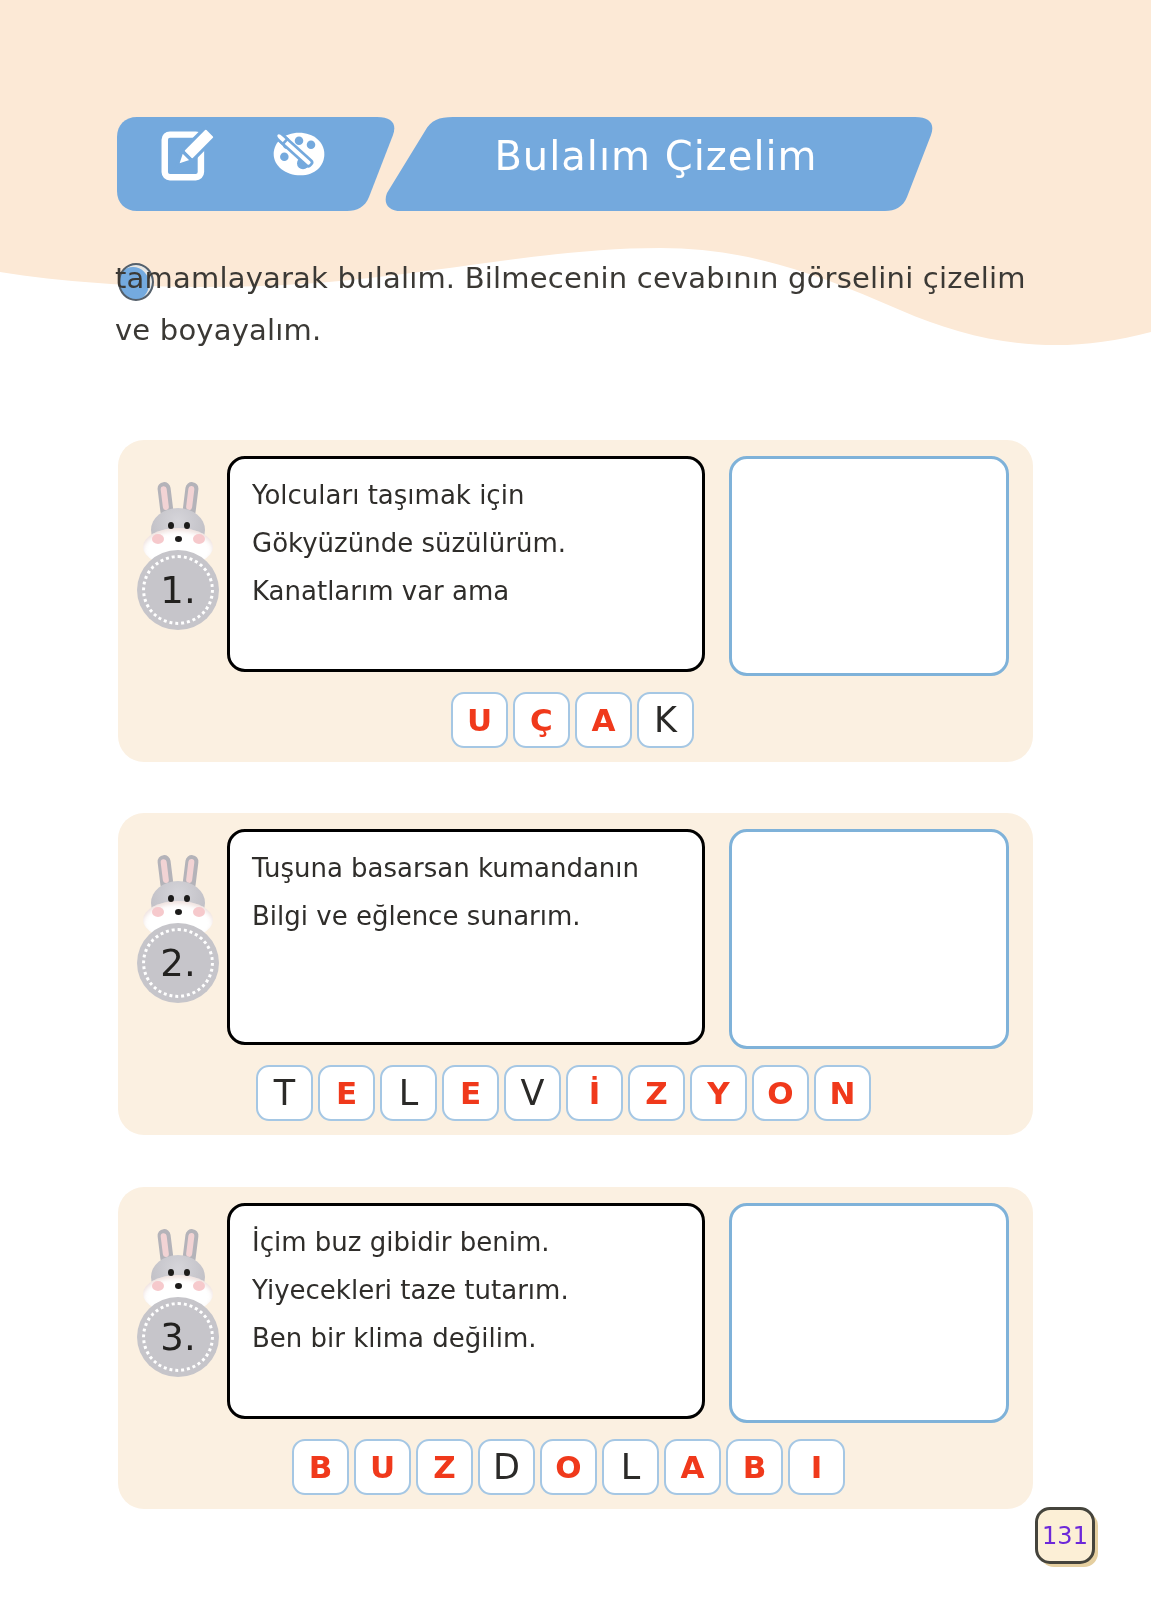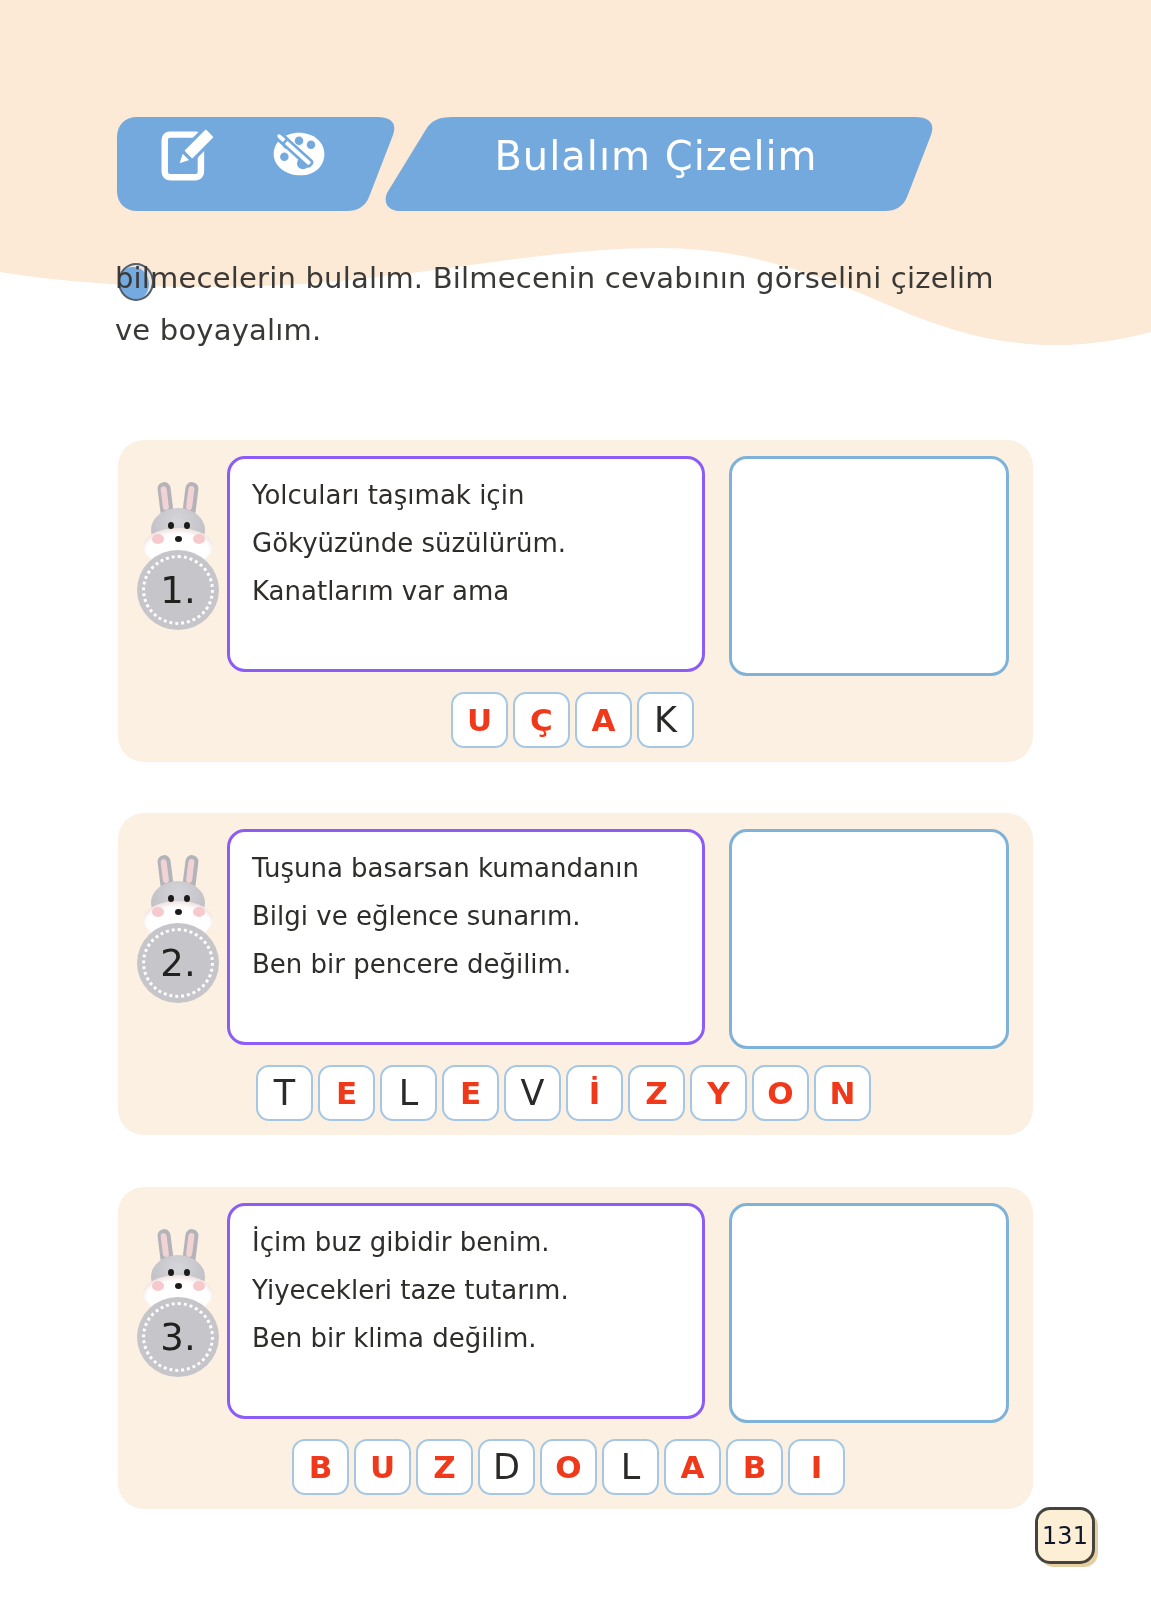--- a/index.html
+++ b/index.html
@@ -44,21 +44,21 @@
   }
   .instruction .l1 { padding-left:76px; }
 
   
   .card {
     position:absolute; left:118px; width:915px; height:322px;
     background:#fbf0e1; border-radius:26px;
   }
   .riddle-box {
     position:absolute; left:109px; top:16px; width:478px; height:216px;
-    background:#ffffff; border:3px solid #8b5cf6; border-radius:18px;
+    background:#ffffff; border:3px solid #000000; border-radius:18px;
     padding:12px 10px 0 22px;
   }
   .riddle-box p { font-size:26px; line-height:48px; color:#2f2d2a; white-space:nowrap; }
   .draw-box {
     position:absolute; left:611px; top:16px; width:280px; height:220px;
     background:#ffffff; border:3px solid #7fb2d9; border-radius:18px;
   }
   .tiles {
     position:absolute; top:252px; display:flex; gap:5px;
   }
@@ -99,21 +99,21 @@
     border:3px dotted #ffffff;
   }
   .num-circle span { position:relative; font-size:37px; font-weight:500; color:#22211f; }
 
   
   .page-num {
     position:absolute; left:1035px; top:1507px; width:60px; height:57px;
     background:#fcefd6; border:3px solid #45443c; border-radius:15px;
     box-shadow:4px 4px 0 -1px #e5cfa0;
     display:flex; align-items:center; justify-content:center;
-    font-size:24px; color:#0f172a;
+    font-size:24px; color:#6d28d9;
   }
 </style>
 </head>
 <body>
 
 <svg class="wave-svg" width="1151" height="400" viewBox="0 0 1151 400" aria-hidden="true">
   <path d="M0,0 H1151 V332 C1062,356 982,346 900,310 C810,270 742,248 660,248 C560,248 470,268 350,280 C230,292 100,288 0,272 Z" fill="#fce9d6"></path>
 </svg>
 
 <div class="ribbon ribbon-icons">
@@ -149,21 +149,21 @@
 
 <div class="ribbon ribbon-title">
   <svg class="shape" width="556" height="94" viewBox="0 0 556 94">
     <path d="M68,0 L530,0 C545,0 550,7 546,18 L522,80 C518,90 510,94 500,94 L16,94 C3,94 -2,86 2,76 L40,14 C46,3 54,0 68,0 Z" fill="#74a9dd"></path>
   </svg>
   <h1>Bulalım Çizelim</h1>
 </div>
 
 <div class="bullet"></div>
 <div class="instruction">
-  <div>bilmecelerin bulalım. Bilmecenin cevabının görselini çizelim</div>
+  <div>tamamlayarak bulalım. Bilmecenin cevabının görselini çizelim</div>
   <div>ve boyayalım.</div>
 </div>
 
 <div id="cards">
   <section class="card" style="top: 440px;">
     <div class="mascot">
       <div>
         <div class="ear left"></div>
         <div class="ear right"></div>
         <div class="head"></div>
@@ -213,21 +213,20 @@
         <div class="cheek right"></div>
         <div class="nose"></div>
       </div>
       <div class="num-circle">
         <span class="num">2.</span>
       </div>
     </div>
     <div class="riddle-box">
         <p>Tuşuna basarsan kumandanın</p>
         <p>Bilgi ve eğlence sunarım.</p>
-        <p>Ben bir pencere değilim.</p>
       </div>
     <div class="draw-box"></div>
     <div class="tiles" style="left: 138px;">
         <div class="tile given">
           <span>T</span>
         </div>
         <div class="tile filled">
           <span>E</span>
         </div>
         <div class="tile given">

